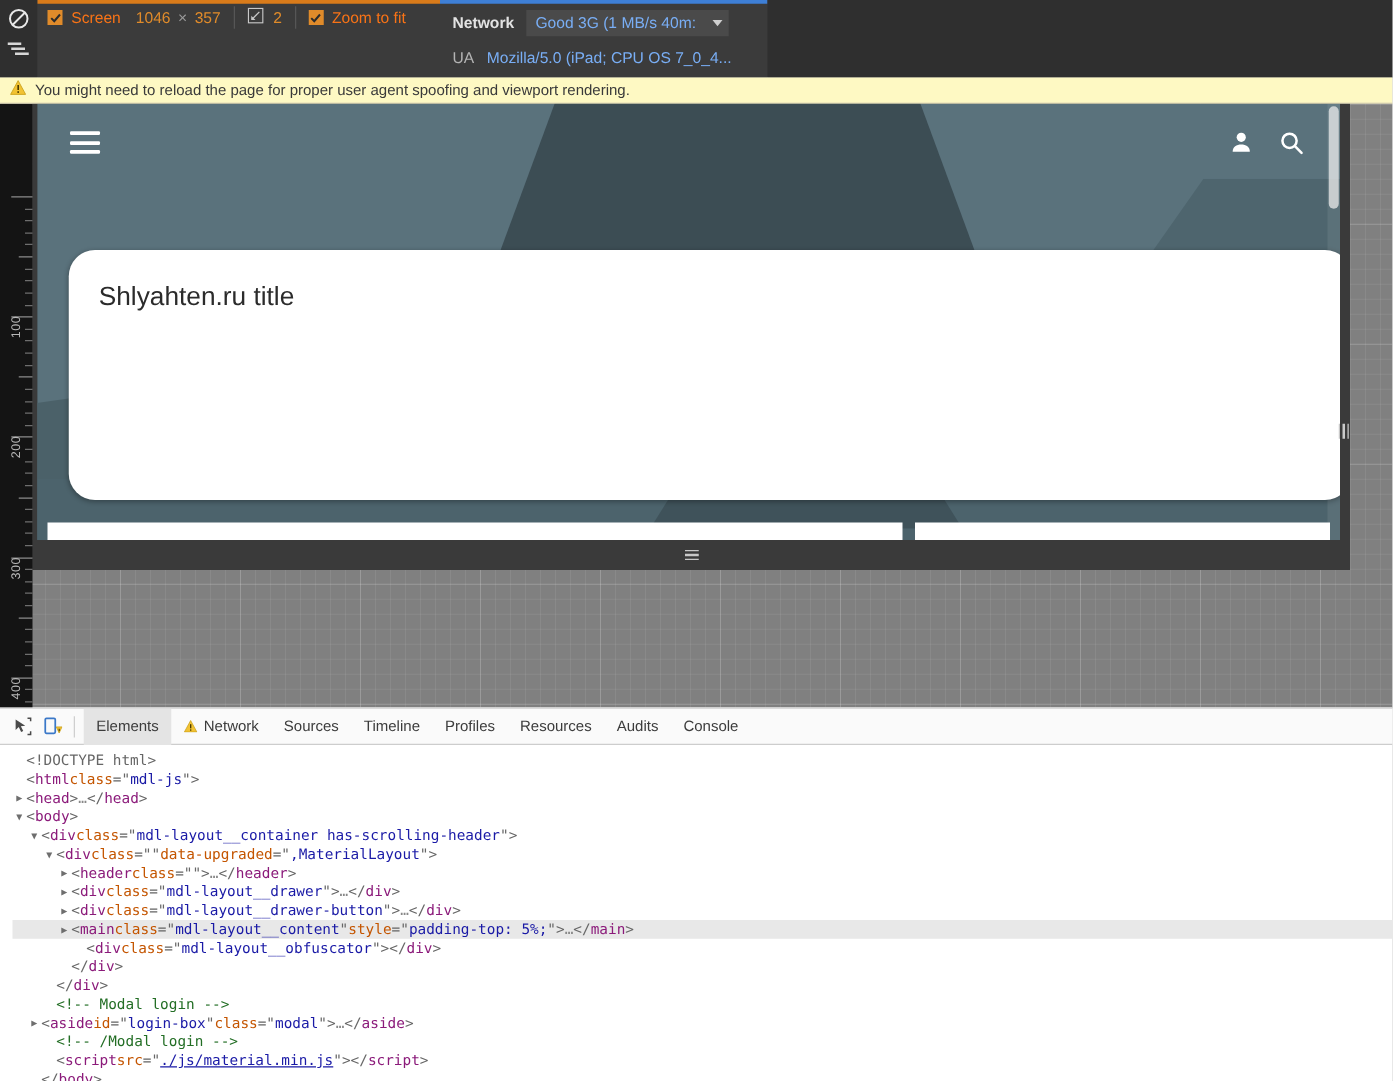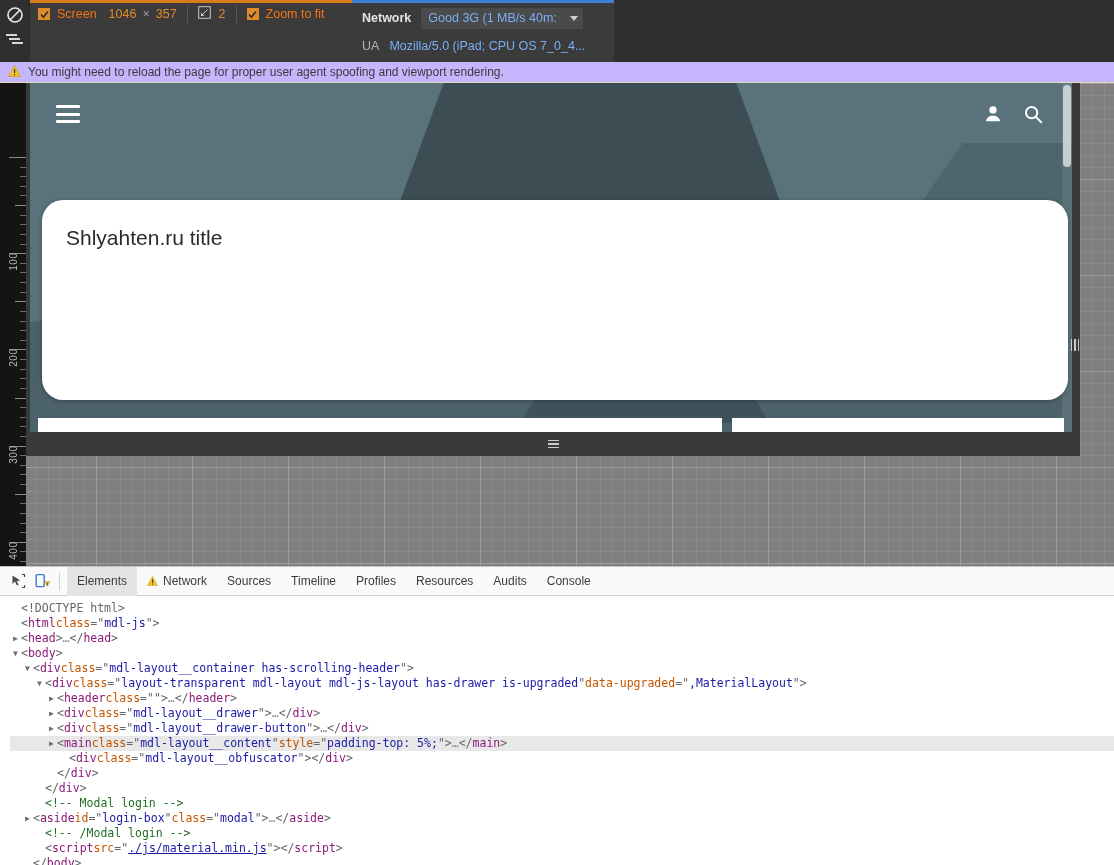--- a/index.html
+++ b/index.html
@@ -66,21 +66,21 @@
   .dt-text { color: #f97316; font-size: 12.5px; }
   .dt-num { color: #e08b2a; font-size: 12.5px; }
   .dt-x { color: #9a9a9a; font-size: 12.5px; margin: 0 6px; }
   .dt-sep { width: 1px; height: 18px; background: #565656; margin: 0 10px; }
   .dt-ua-val { color: #79aef5; font-size: 12.5px; white-space: nowrap; }
   .scale-ico { margin-right: 8px; }
 
   
   .warn-bar {
     position: absolute; left: 0; top: 62px; width: 1114px; height: 21px;
-    background: #c4b5fd; border-bottom: 1px solid #e4dcb7;
+    background: #fef9c3; border-bottom: 1px solid #e4dcb7;
     display: flex; align-items: center; padding-left: 8px;
   }
   .warn-ico { margin-right: 7px; display: block; }
   .warn-text { font-size: 12px; color: #3a3a3a; }
 
   
   .stage {
     position: absolute; left: 0; top: 83px; width: 1114px; height: 483px;
     background: #808080;
     background-image:
@@ -161,21 +161,21 @@
     margin-left: 26px; width: 24px; height: 18px;
     display: flex; flex-direction: column; justify-content: space-between;
     cursor: pointer;
   }
   .hamburger i { display: block; height: 3px; background: #fff; border-radius: 1px; }
   .topbar-spacer { flex: 1; }
   .topbar-actions { display: flex; align-items: center; gap: 18px; margin-right: 28px; }
   .topbar-actions svg { display: block; cursor: pointer; }
 
   .content-card {
-    position: absolute; left: 12px; top: 117px; width: 1026px; height: 200px;
+    position: absolute; left: 25px; top: 117px; width: 1026px; height: 200px;
     background: #fff; z-index: 5;
     box-shadow: 0 1px 4px rgba(0,0,0,.3);
     border-radius: 21px;
   }
   .card-title {
     font-size: 21px; color: #2b2b2b; padding: 26px 0 0 24px;
     font-weight: normal;
   }
   .footer-card-l {
     position: absolute; left: 8px; top: 335px; width: 684px; height: 22px;
@@ -550,21 +550,20 @@
           <span class="pun">"&gt;</span>
         </div>
         <div class="dl">
           <span class="ind" style="width: 24px;"></span>
           <span class="tw">▼</span>
           <span class="pun">&lt;</span>
           <span class="tag">div</span>
           <span class="pun"> </span>
           <span class="attr">class</span>
           <span class="pun">="</span>
-          <span class="val">layout-transparent mdl-layout mdl-js-layout has-drawer is-upgraded</span>
           <span class="pun">" </span>
           <span class="attr">data-upgraded</span>
           <span class="pun">="</span>
           <span class="val">,MaterialLayout</span>
           <span class="pun">"&gt;</span>
         </div>
         <div class="dl">
           <span class="ind" style="width: 36px;"></span>
           <span class="tw">▶</span>
           <span class="pun">&lt;</span>

